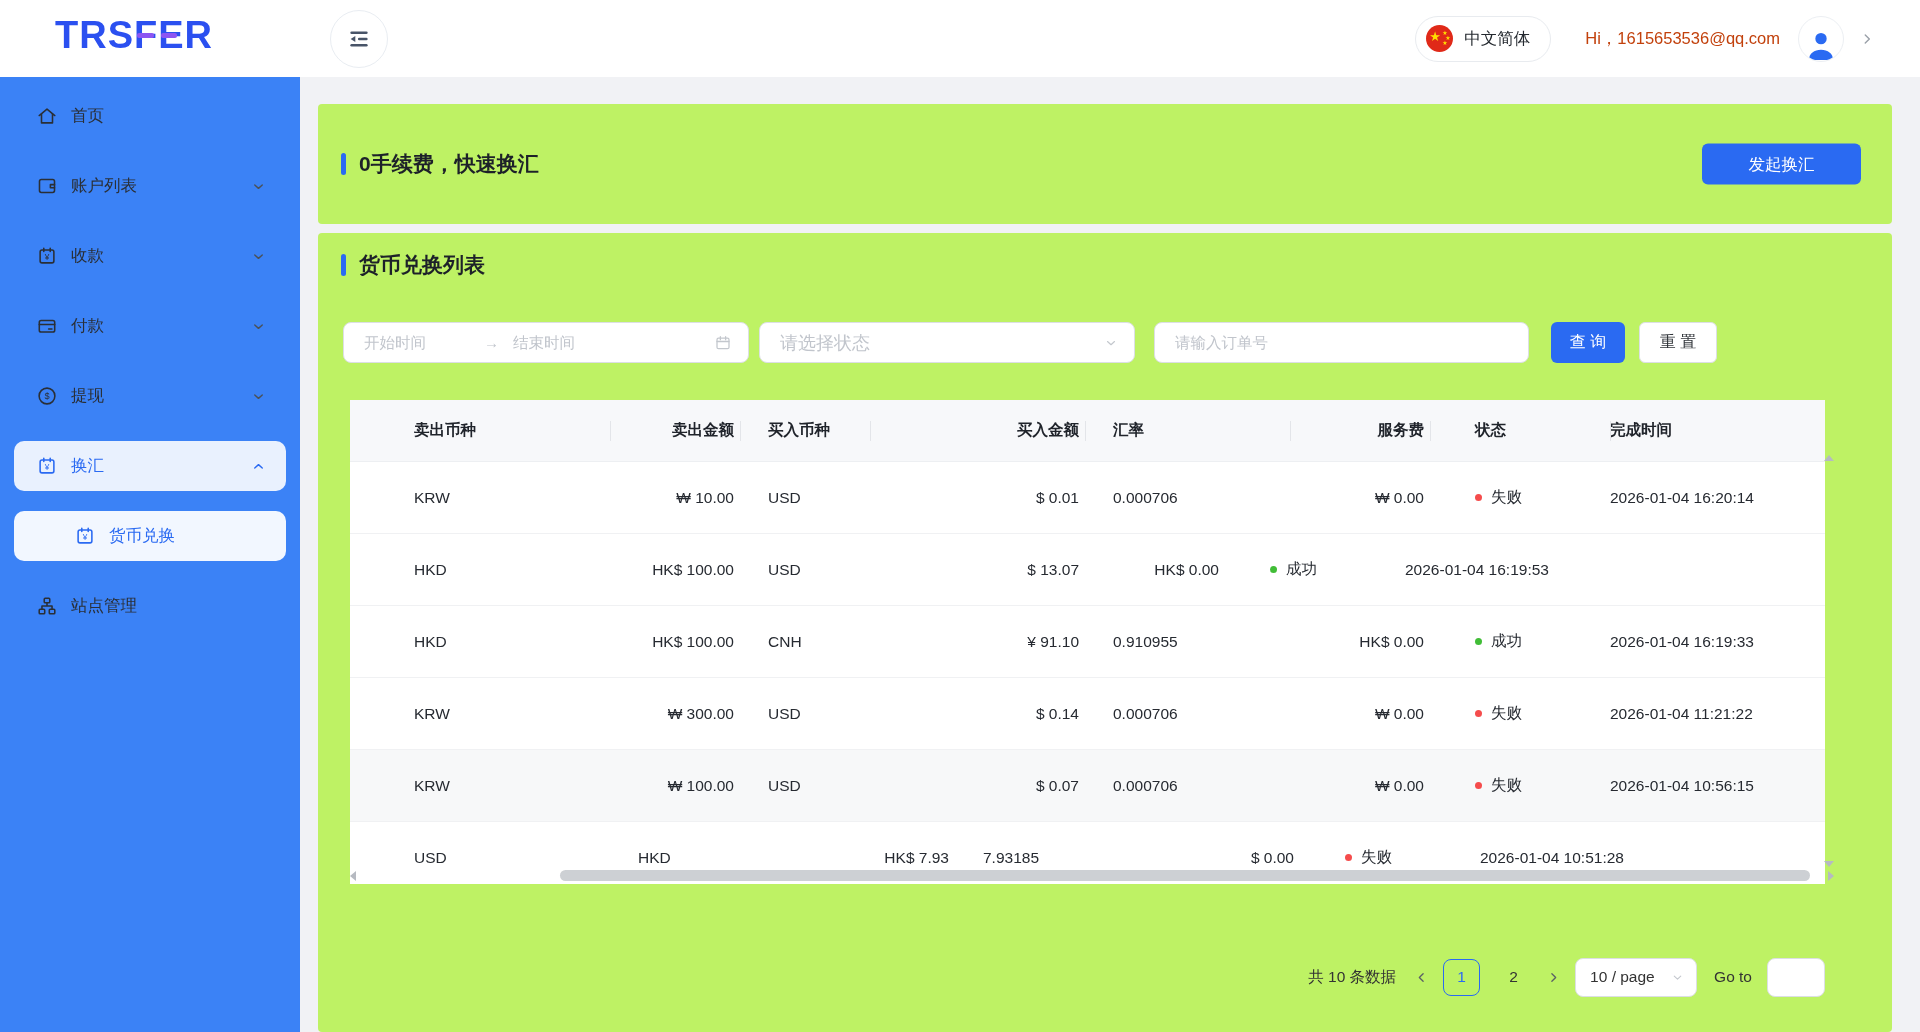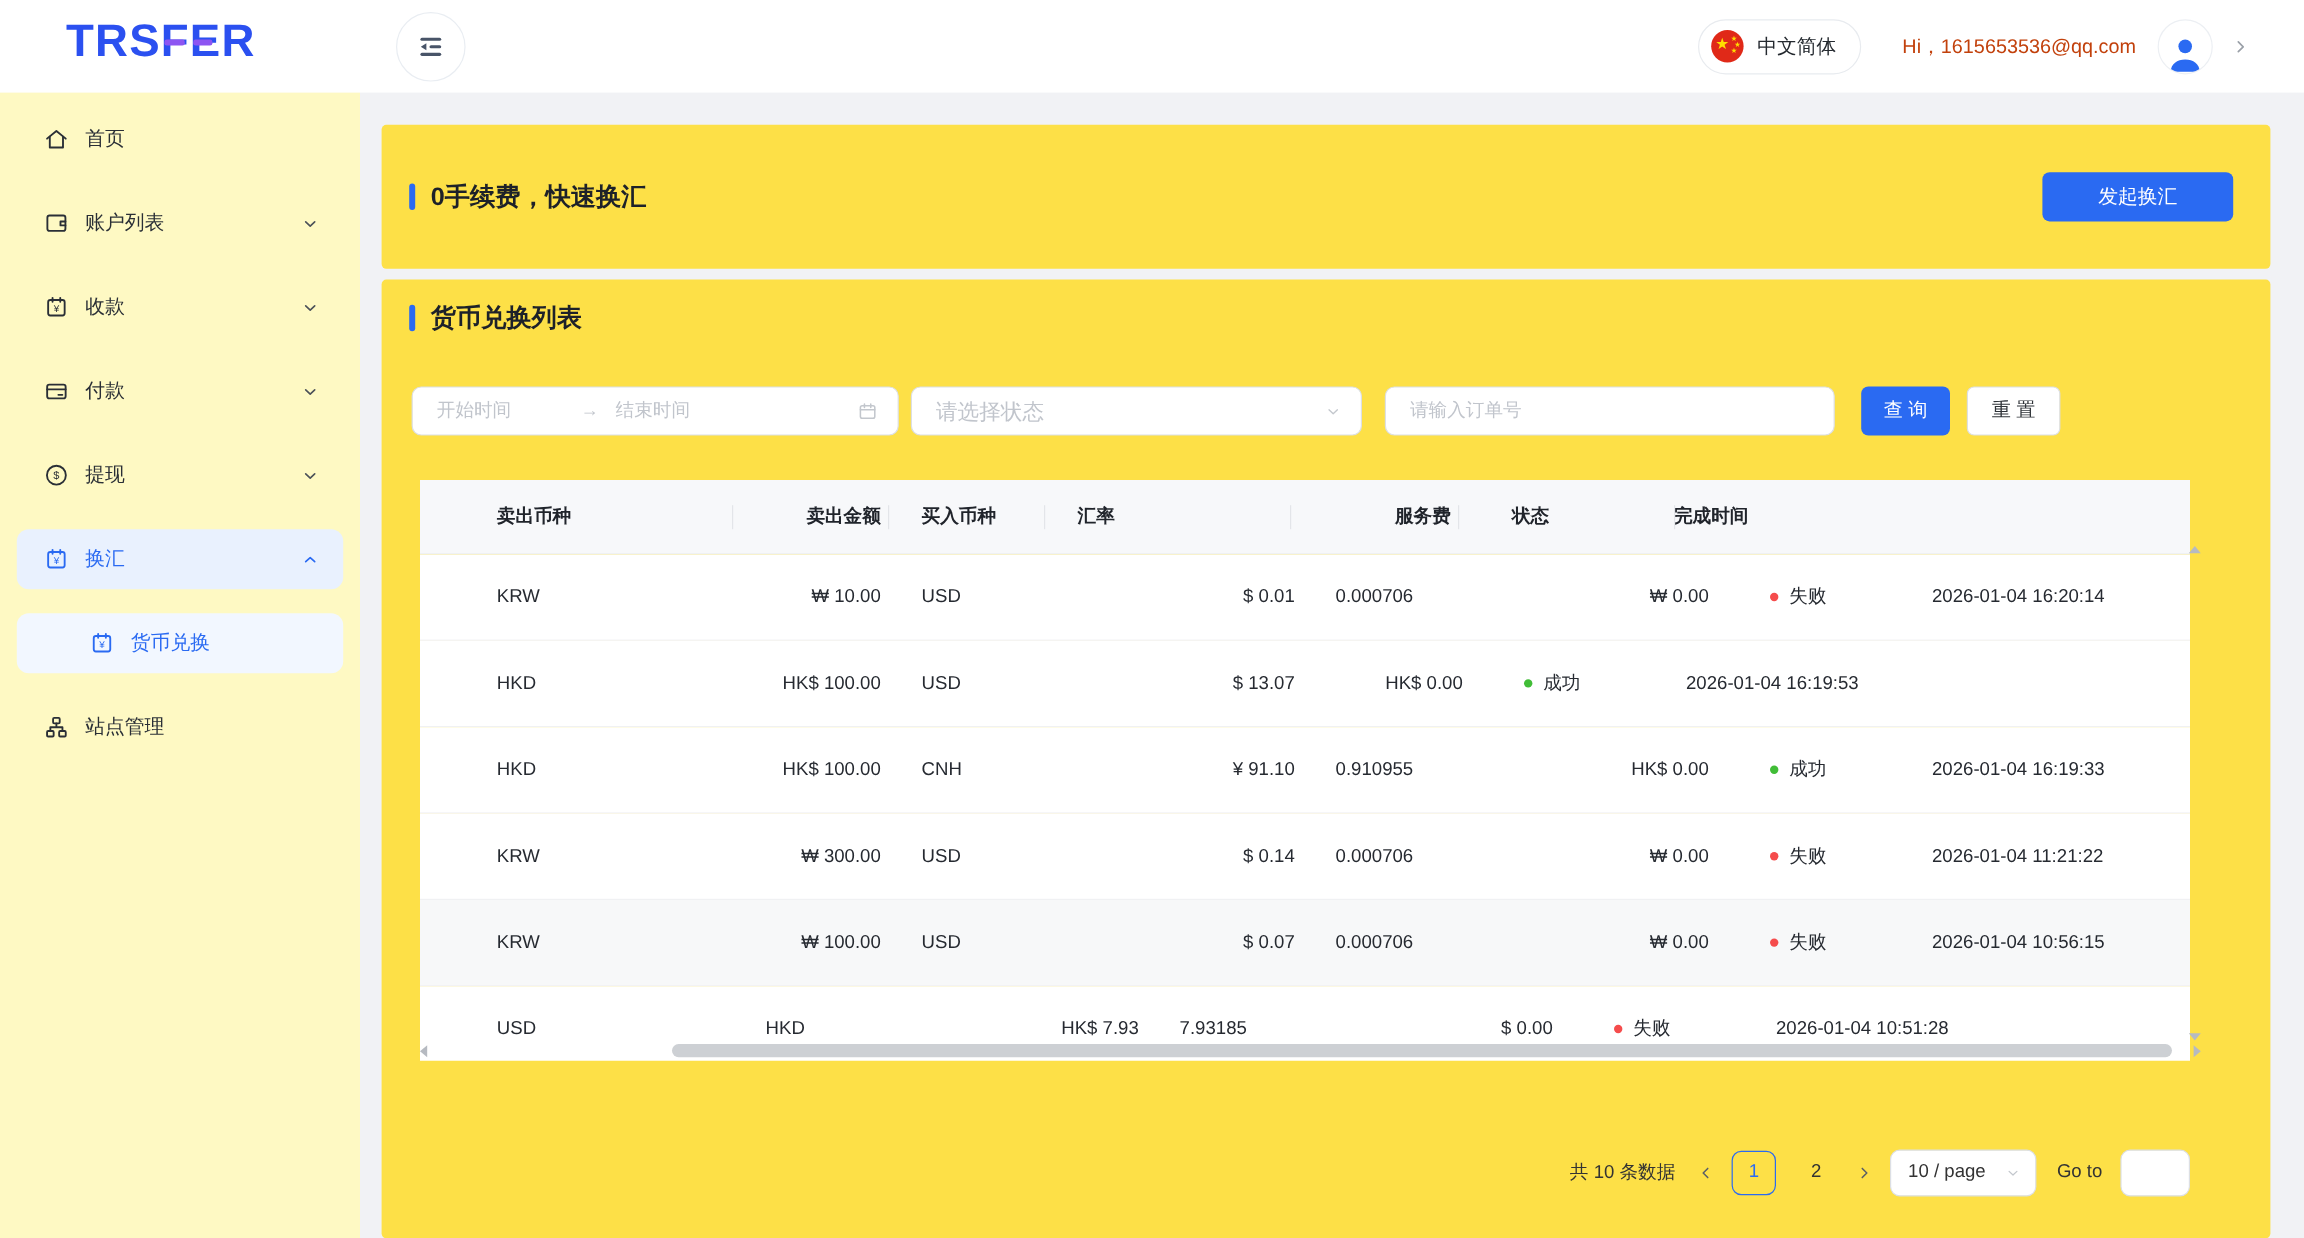--- a/index.html
+++ b/index.html
@@ -35,33 +35,33 @@
   .flag .big{position:absolute;left:3px;top:5px;color:#ffde00;font-size:13px;line-height:1}
   .flag .s{position:absolute;color:#ffde00;font-size:6px;line-height:1}
   .flag .s1{left:16px;top:5px}.flag .s2{left:19px;top:10px}.flag .s3{left:16px;top:15px}
   .lang-label{font-size:16.5px;color:#24292f}
   .greeting{font-size:16.5px;color:#c2410c;margin-right:18px;white-space:nowrap}
   .avatar{width:46px;height:46px;border-radius:50%;border:1px solid #eceff3;background:#fff;
         display:flex;align-items:flex-end;justify-content:center;overflow:hidden;cursor:pointer;margin-right:16px}
   .tb-chevron{color:#9aa0a8}
 
   
-  .sidebar{position:absolute;left:0;top:77px;width:300px;bottom:0;background:#fef9c3;padding-top:14px;z-index:2}
+  .sidebar{position:absolute;left:0;top:77px;width:300px;bottom:0;background:#3b82f6;padding-top:14px;z-index:2}
   .menu-item{height:50px;margin:0 14px 20px;display:flex;align-items:center;
         padding:0 20px 0 22px;border-radius:10px;font-size:16.5px;color:#2a2f36;cursor:pointer}
   .menu-item .mi-icon{width:22px;height:22px;margin-right:13px;flex:0 0 auto}
   .menu-item .mi-label{flex:1}
   .menu-item .mi-chevron{color:#4b5158}
   .menu-item.active{background:#e9f1fe;color:var(--primary)}
   .menu-item.active .mi-chevron{color:var(--primary)}
   .menu-item.submenu{background:#f2f7ff;color:var(--primary);padding-left:60px}
 
   
   .main{position:absolute;left:300px;top:77px;right:0;bottom:0;background:var(--bg)}
-  .card{position:absolute;left:18px;width:1574px;background:#fde047;border-radius:4px}
+  .card{position:absolute;left:18px;width:1574px;background:#bef264;border-radius:4px}
   .card-banner{top:27px;height:120px}
   .section-title{display:flex;align-items:center;gap:13px}
   .accent{width:5px;height:22px;background:var(--primary);border-radius:2.5px;flex:0 0 auto}
   .title-text{font-size:21px;font-weight:bold;color:#1d2129}
   .banner-title{position:absolute;left:23px;top:50%;transform:translateY(-50%)}
   .banner-action{position:absolute;right:31px;top:50%;transform:translateY(-50%);
         width:159px;height:41px;background:var(--primary);color:#fff;font-size:16.5px;
         border:none;border-radius:6px;cursor:pointer}
 
   .card-list{top:156px;height:799px;overflow:hidden}
@@ -346,20 +346,21 @@
 
       <button class="btn-search">查 询</button>
       <button class="btn-reset">重 置</button>
     </div>
 
     <div class="table">
       <div class="thead">
         <div class="th c1">卖出币种</div>
         <div class="th c2 right">卖出金额</div>
         <div class="th c3">买入币种</div>
+        <div class="th c4 right">买入金额</div>
         <div class="th c5">汇率</div>
         <div class="th c6 right">服务费</div>
         <div class="th c7">状态</div>
         <div class="th c8">完成时间</div>
       </div>
 
       <div class="tbody">
 
         <div class="tr">
           <div class="td c1">KRW</div>

